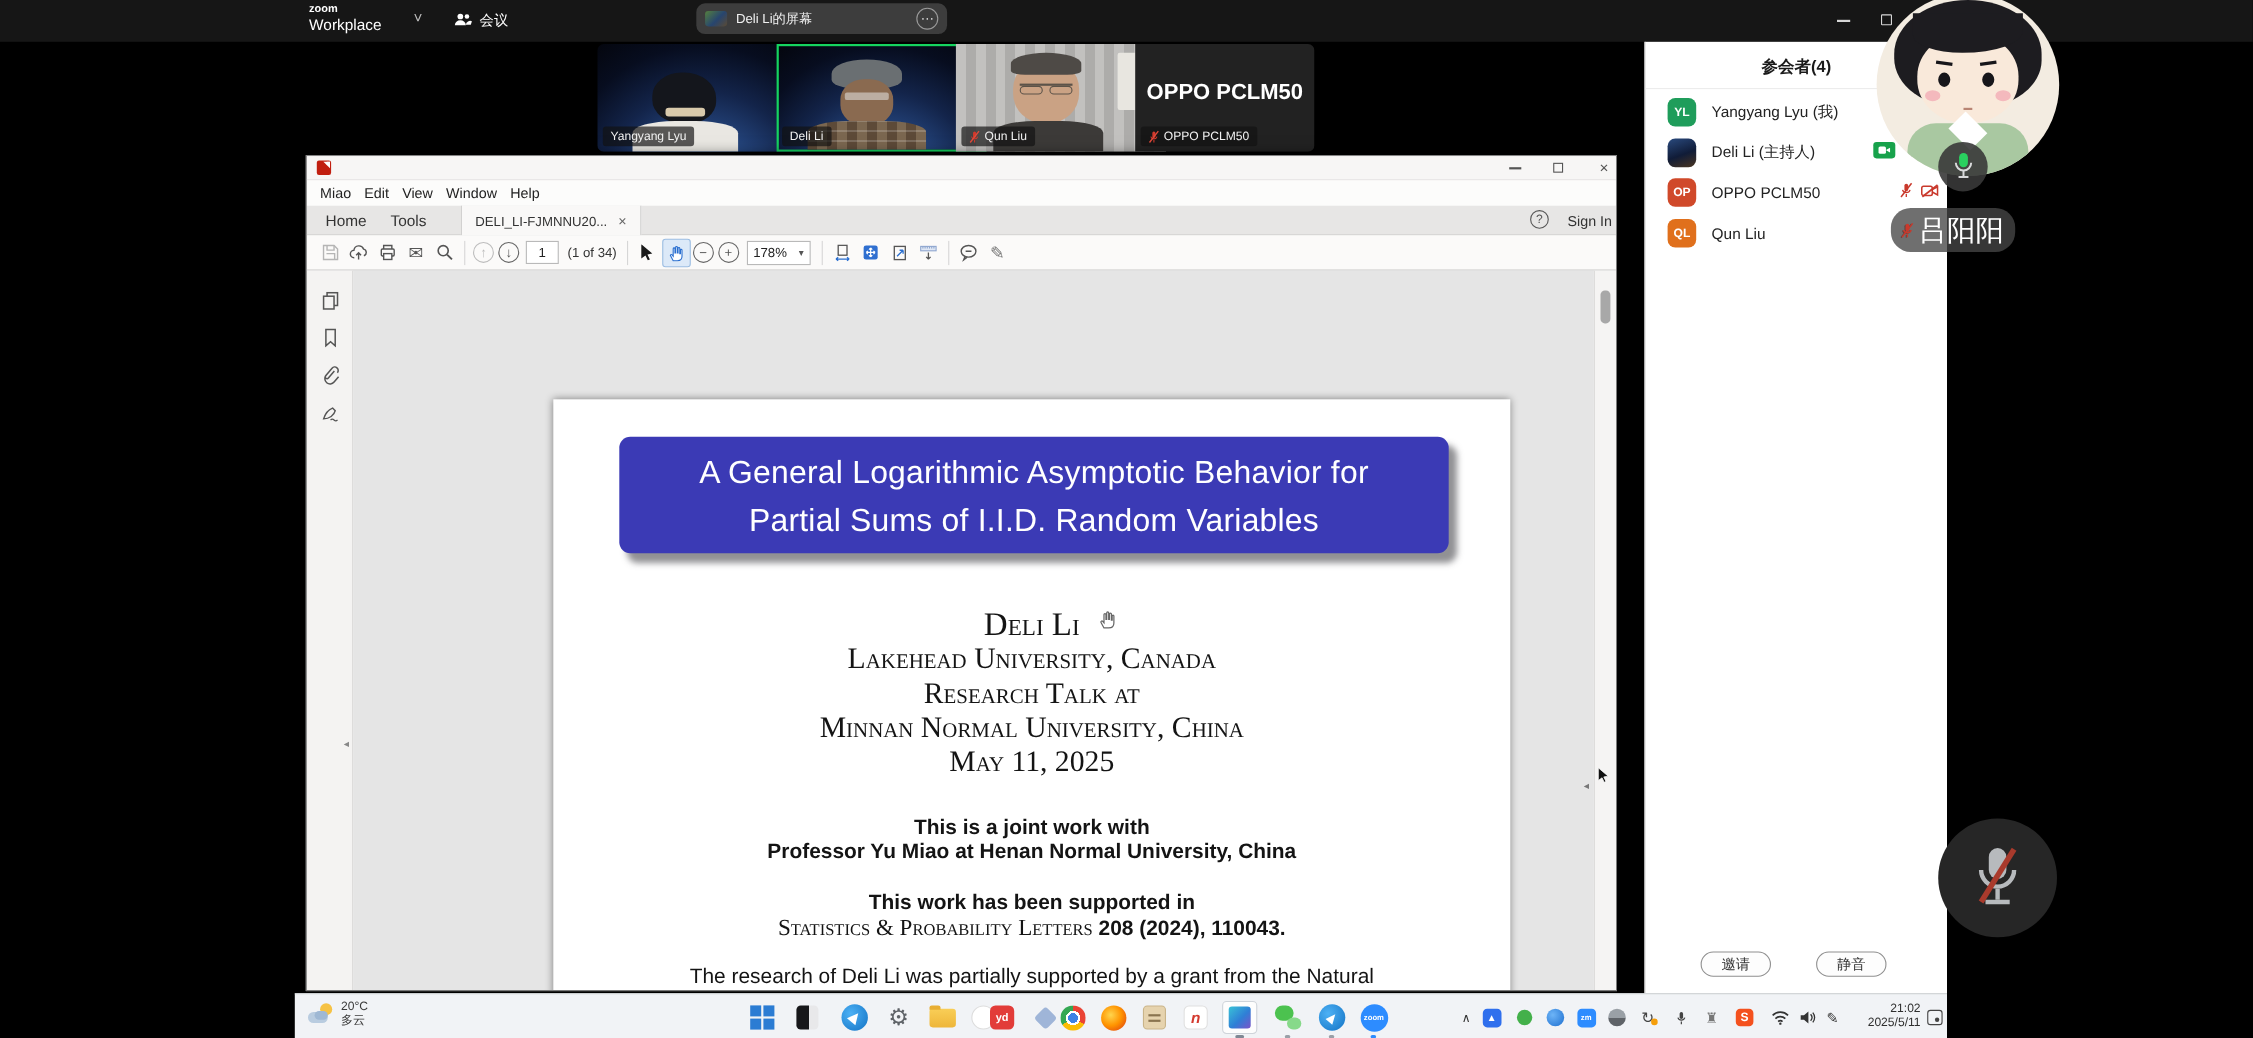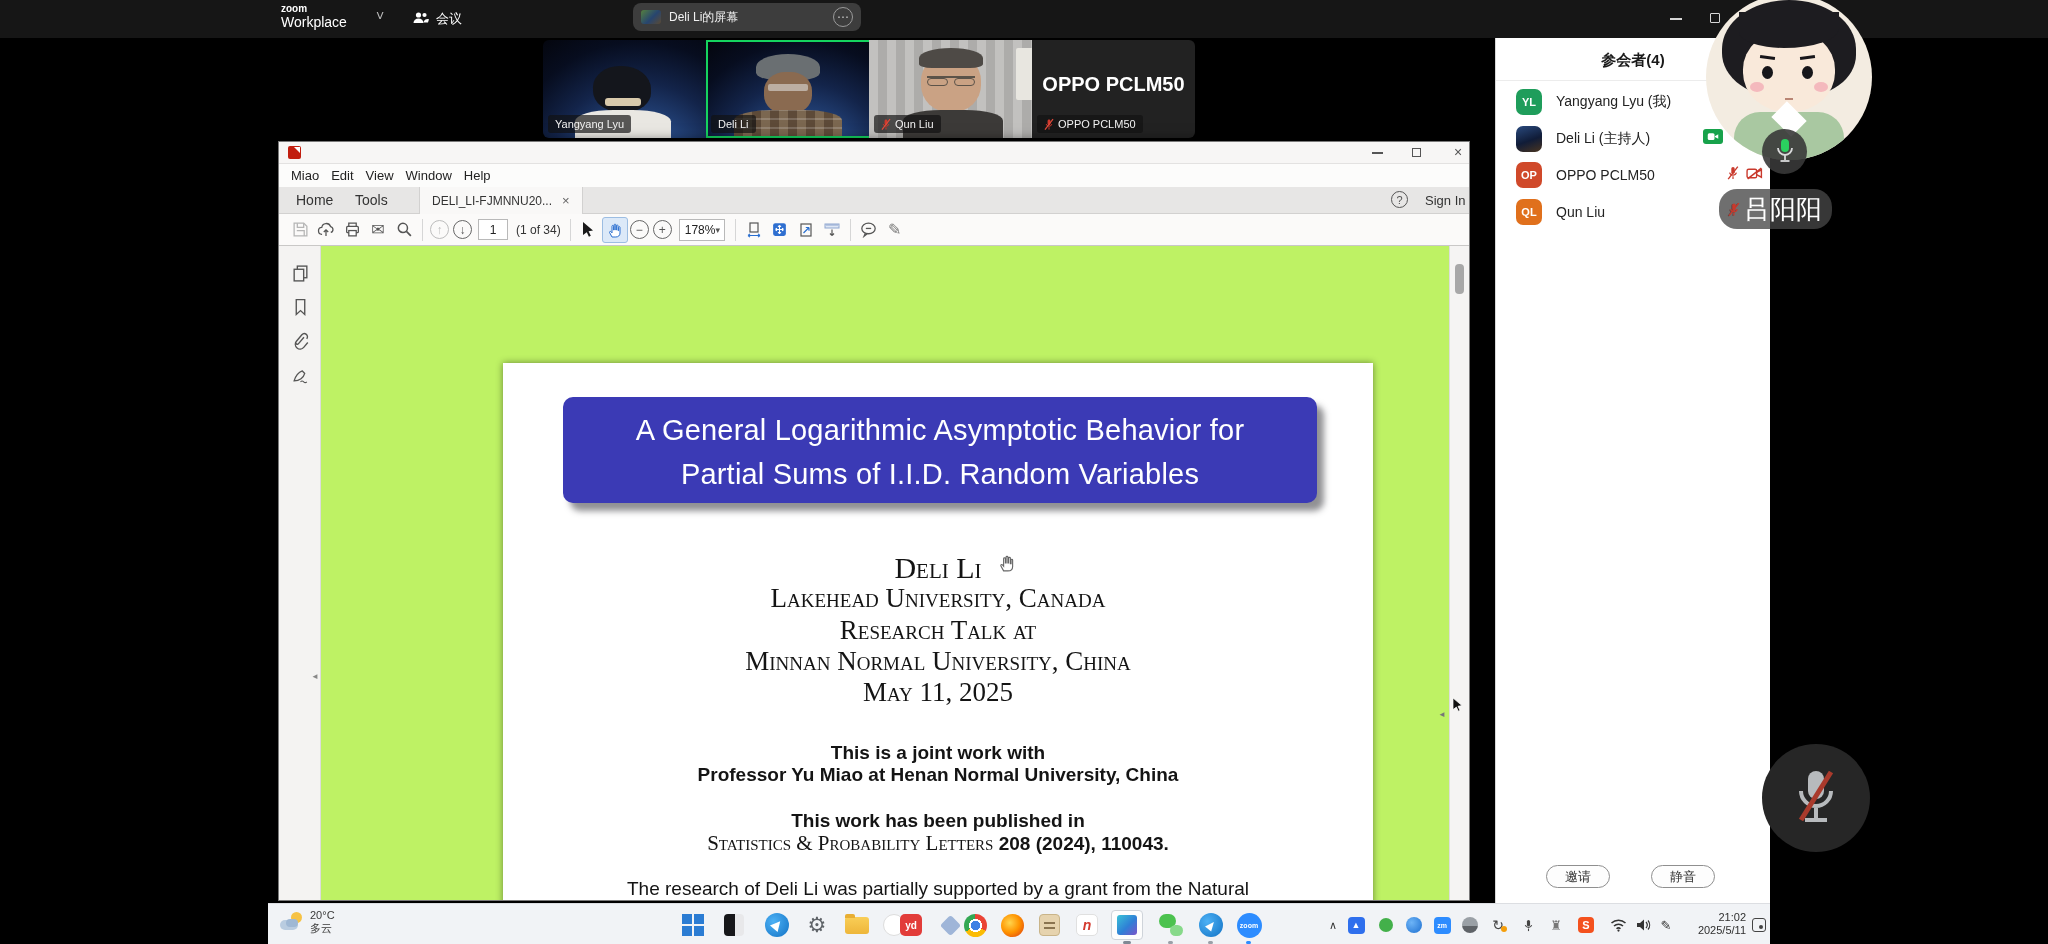--- a/index.html
+++ b/index.html
@@ -200,21 +200,21 @@
             <path d="M2 0 L12 8.5 L7.6 9.3 L9.8 13.8 L7.9 14.7 L5.8 10.2 L2 13 Z" fill="#1a1a1a"></path>
           </svg>
         </span>
       <span class="tbtn" style="background:#dce9f8;border:1px solid #9cbde2;border-radius:3px">
           <svg width="16" height="16" viewBox="0 0 16 16">
             <path d="M5 15 L2.6 10.6 c-.5-.9.7-1.7 1.4-.9 l1 1.2 V4.2 c0-1.1 1.6-1.1 1.6 0 V8 h.6 V2.9 c0-1.1 1.6-1.1 1.6 0 V8 h.6 V3.8 c0-1.1 1.6-1.1 1.6 0 V8.6 h.6 V5.4 c0-1 1.4-1 1.4 0 V11 c0 2.6-1.8 4-4.2 4 z" fill="#fff" stroke="#2a6fd0" stroke-width="1"></path>
           </svg>
         </span>
       <span class="circ" style="border:1.3px solid #666;color:#555;margin:0 2px">−</span>
       <span class="circ" style="border:1.3px solid #666;color:#555;margin:0 2px">+</span>
-      <span class="f" style="width:46px;height:22px;border:1px solid #b9b9b9;background:#fff;margin:16px 5px;padding:0 5px;justify-content:space-between">
+      <span class="f" style="width:58px;height:22px;border:1px solid #b9b9b9;background:#fff;margin:16px 5px;padding:0 5px;justify-content:space-between">
         <span style="font-size:12px;color:#222">178%</span>
         <span style="font-size:9px;color:#555">▾</span>
       </span>
       <span class="sep"></span>
       <span class="tbtn">
           <svg width="16" height="16" viewBox="0 0 16 16">
             <rect x="4" y="1" width="8" height="9" fill="none" stroke="#555" stroke-width="1.2"></rect>
             <path d="M2 13.5 h12 M2 13.5 l2-1.6 M2 13.5 l2 1.6 M14 13.5 l-2-1.6 M14 13.5 l-2 1.6" stroke="#2a6fd0" fill="none" stroke-width="1.1"></path>
           </svg>
         </span>
@@ -267,40 +267,40 @@
         </span>
       <span class="r" style="left:12px;top:120px">
           <svg width="19" height="19" viewBox="0 0 18 18">
             <path d="M3 14 c5 0 9-3 10-7 l-2.3-2.3 c-4 1.5-6.5 5.5-7.7 9.3 z M10.7 4.7 l2.6 2.6" fill="none" stroke="#555" stroke-width="1.2"></path>
             <path d="M9 15 q1.5-1.5 3 0 q1.5 1.5 3 0" fill="none" stroke="#555" stroke-width="1"></path>
           </svg>
         </span>
       <span class="r" style="left:32px;top:426px;font-size:8px;color:#888">◄</span>
     </div>
 
-    <div class="r" style="left:42px;top:104px;width:1128px;height:654px;background:#bef264;overflow:hidden">
+    <div class="r" style="left:42px;top:104px;width:1128px;height:654px;background:#e5e5e5;overflow:hidden">
 
       <div class="page">
         <div class="titlebox">
           <div>A General Logarithmic Asymptotic Behavior for</div>
           <div>Partial Sums of I.I.D. Random Variables</div>
         </div>
         <div class="slideline sc" style="top:188px;font-size:30px">Deli Li</div>
         <svg class="r" style="left:495px;top:190px" width="18" height="20" viewBox="0 0 16 16">
             <path d="M5 15 L2.6 10.6 c-.5-.9.7-1.7 1.4-.9 l1 1.2 V4.2 c0-1.1 1.6-1.1 1.6 0 V8 h.6 V2.9 c0-1.1 1.6-1.1 1.6 0 V8 h.6 V3.8 c0-1.1 1.6-1.1 1.6 0 V8.6 h.6 V5.4 c0-1 1.4-1 1.4 0 V11 c0 2.6-1.8 4-4.2 4 z" fill="#fff" stroke="#666" stroke-width="1"></path>
           </svg>
         <div class="slideline sc" style="top:220px;font-size:27px">Lakehead University, Canada</div>
         <div class="slideline sc" style="top:252px;font-size:27px">Research Talk at</div>
         <div class="slideline sc" style="top:283px;font-size:27px">Minnan Normal University, China</div>
         <div class="slideline sc" style="top:314px;font-size:27px">May 11, 2025</div>
 
         <div class="slideline" style="top:379px;font-size:19px;font-weight:bold">This is a joint work with</div>
         <div class="slideline" style="top:401px;font-size:19px;font-weight:bold">Professor Yu Miao at Henan Normal University, China</div>
 
-        <div class="slideline" style="top:447px;font-size:19px;font-weight:bold">This work has been published in</div>
+        <div class="slideline" style="top:447px;font-size:19px;font-weight:bold">This work has been supported in</div>
         <div class="slideline" style="top:468px;font-size:19px">
           <span class="sc" style="font-size:21px">Statistics &amp; Probability Letters</span>
           <span style="font-weight:bold">208 (2024), 110043.</span>
         </div>
 
         <div class="slideline" style="top:515px;font-size:19px">The research of Deli Li was partially supported by a grant from the Natural</div>
 
       </div>
       <span class="r" style="right:3px;top:464px;font-size:8px;color:#777">◄</span>
     </div>

